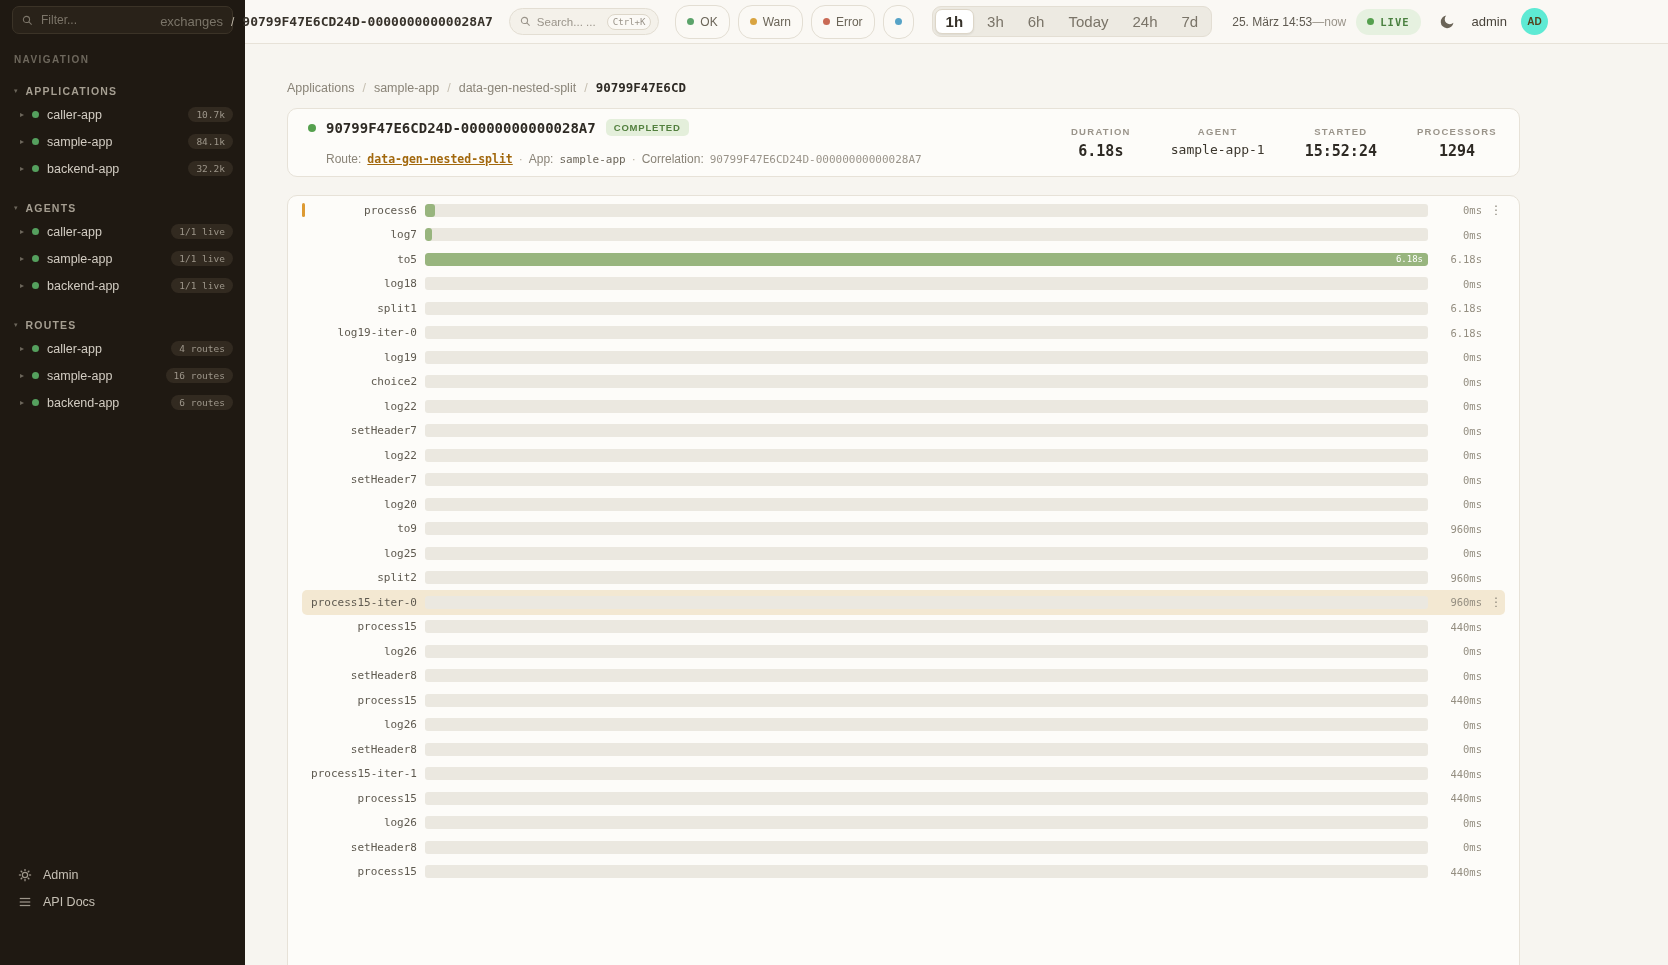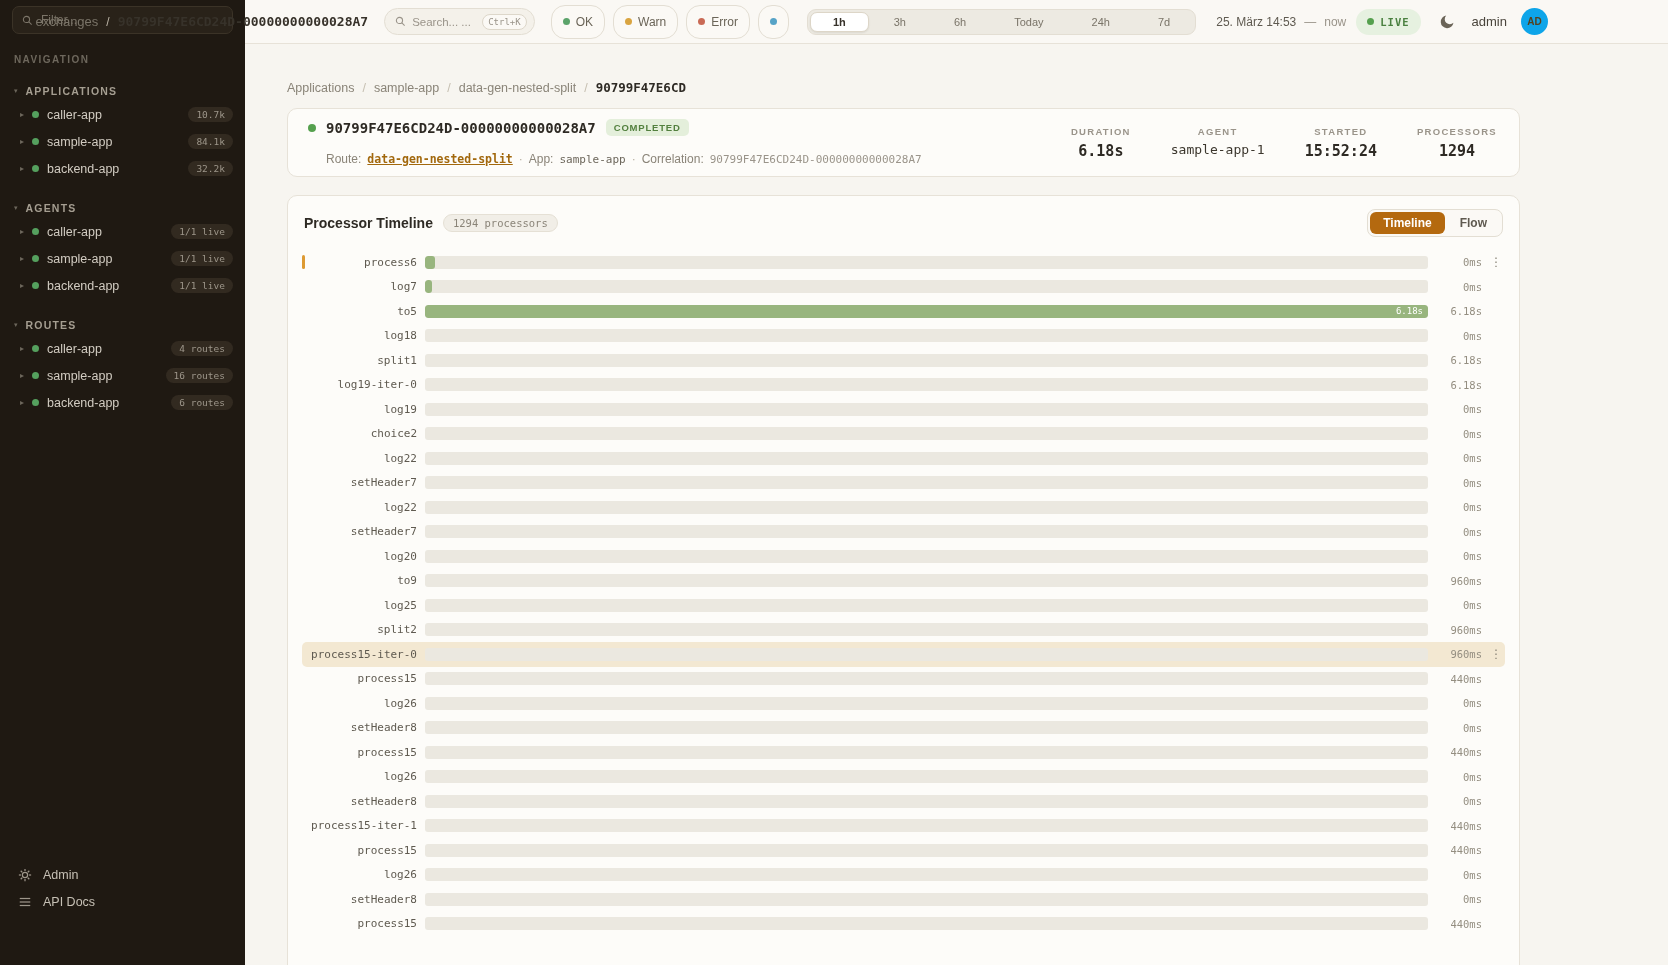--- a/index.html
+++ b/index.html
@@ -40,29 +40,29 @@
   .tb-sep { color:#bcb5a7; font-size:12px; }
   .tb-id { font-size:13px; font-weight:bold; color:#37322a; }
   .searchbox { display:flex; align-items:center; gap:6px; border:1px solid #e3ded3; background:#f4f1ea; border-radius:14px; height:27px; padding:0 7px 0 10px; margin-left:6px; flex:none; }
   .searchbox svg { width:11px; height:11px; color:#9a948a; flex:none; }
   .searchbox input { background:transparent; border:none; outline:none; width:64px; font-size:11.5px; color:#6b6558; font-family:inherit; }
   .searchbox input::placeholder { color:#9a948a; }
   .kbd { font-size:9px; color:#9a948a; border:1px solid #ddd7ca; background:#fbf9f5; border-radius:8px; padding:2px 5px; font-family:"DejaVu Sans Mono", monospace; white-space:nowrap; }
   .pills { display:flex; gap:8px; margin-left:6px; }
   .pill { display:flex; align-items:center; gap:6px; height:27px; padding:16px 11px; border-radius:14px; border:1px solid #e3ded3; background:#fbf9f5; font-size:12px; color:#6b6558; font-family:inherit; cursor:pointer; }
   .time-group { display:flex; gap:2px; background:#edeae2; border:1px solid #e3ded3; border-radius:9px; padding:2px; margin-left:8px; flex:none; }
-  .trange { border:1px solid transparent; background:transparent; font-size:11px; color:#7a7468; padding:3px 22px; border-radius:7px; font-family:inherit; cursor:pointer; white-space:nowrap; }
+  .trange { border:1px solid transparent; background:transparent; font-size:15px; color:#7a7468; padding:3px 10px; border-radius:7px; font-family:inherit; cursor:pointer; white-space:nowrap; }
   .trange.active { background:#fff; border-color:#ddd6c8; color:#37322a; box-shadow:0 1px 2px rgba(0,0,0,.08); font-weight:bold; }
-  .tb-date { display:flex; gap:8px; align-items:center; font-size:12px; color:#5f5a50; margin-left:10px; white-space:nowrap; }
+  .tb-date { display:flex; gap:0; align-items:center; font-size:12px; color:#5f5a50; margin-left:10px; white-space:nowrap; }
   .tb-date .dim { color:#9a948a; }
   .live { display:flex; align-items:center; gap:6px; background:#e6f1e0; border-radius:14px; height:26px; padding:0 11px; margin-left:auto; cursor:pointer; }
   .live-label { font-size:10.5px; font-weight:bold; letter-spacing:1px; color:#4a8040; font-family:"DejaVu Sans Mono", monospace; }
   .moon { width:17px; height:17px; color:#6b6558; margin-left:8px; cursor:pointer; flex:none; }
   .tb-user { font-size:13px; color:#4a453c; margin-left:6px; }
-  .avatar { width:27px; height:27px; border-radius:50%; background:#0ea5e9; color:#55411c; font-size:10px; font-weight:bold; display:flex; align-items:center; justify-content:center; margin-left:4px; cursor:pointer; flex:none; }
+  .avatar { width:27px; height:27px; border-radius:50%; background:#5eead4; color:#55411c; font-size:10px; font-weight:bold; display:flex; align-items:center; justify-content:center; margin-left:4px; cursor:pointer; flex:none; }
 
   
   .main { position:absolute; left:245px; top:44px; right:0; bottom:0; padding:36px 0 0 42px; background:#f7f5f0; overflow:hidden; }
   .bc { display:flex; align-items:center; gap:8px; font-size:12.5px; }
   .bc-item { color:#8a8478; cursor:pointer; }
   .bc-sep { color:#c6bfb1; }
   .bc-last { color:#2e2a24; font-weight:bold; cursor:default; }
 
   .ex-card { width:1233px; margin-top:13px; background:#fdfcf9; border:1px solid #e7e2d8; border-radius:10px; padding:10px 22px 10px 20px; display:flex; justify-content:space-between; align-items:center; }
   .ex-title-row { display:flex; align-items:center; gap:10px; }
@@ -320,28 +320,20 @@
           <div class="stat-value mono">15:52:24</div>
         </div>
         <div class="stat">
           <div class="stat-label">PROCESSORS</div>
           <div class="stat-value mono">1294</div>
         </div>
       </div>
   </section>
 
   <section class="tl-card">
-    <div class="tl-head">
-      <span class="tl-title">Processor Timeline</span>
-      <span class="tl-badge">1294 processors</span>
-      <div class="tl-toggle">
-        <button class="tl-btn active">Timeline</button>
-        <button class="tl-btn">Flow</button>
-      </div>
-    </div>
     <div class="tl-rows">
         <div class="t-row">
           <span class="row-ind"></span>
           <span class="row-label mono">process6</span>
           <div class="row-track">
             <div class="row-bar" style="width: 1%; background: rgb(152, 181, 126);"></div>
           </div>
           <span class="row-dur mono">0ms</span>
           <span class="row-menu">⋮</span>
         </div>

